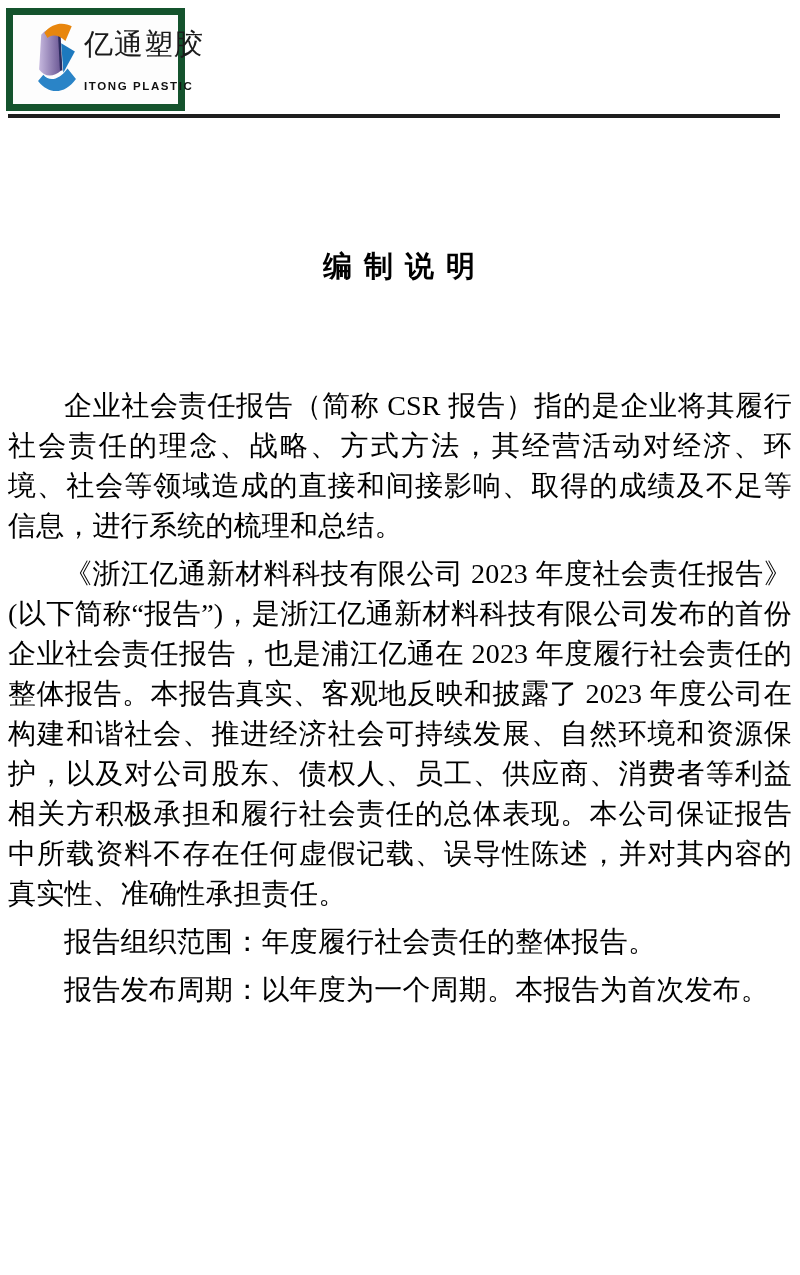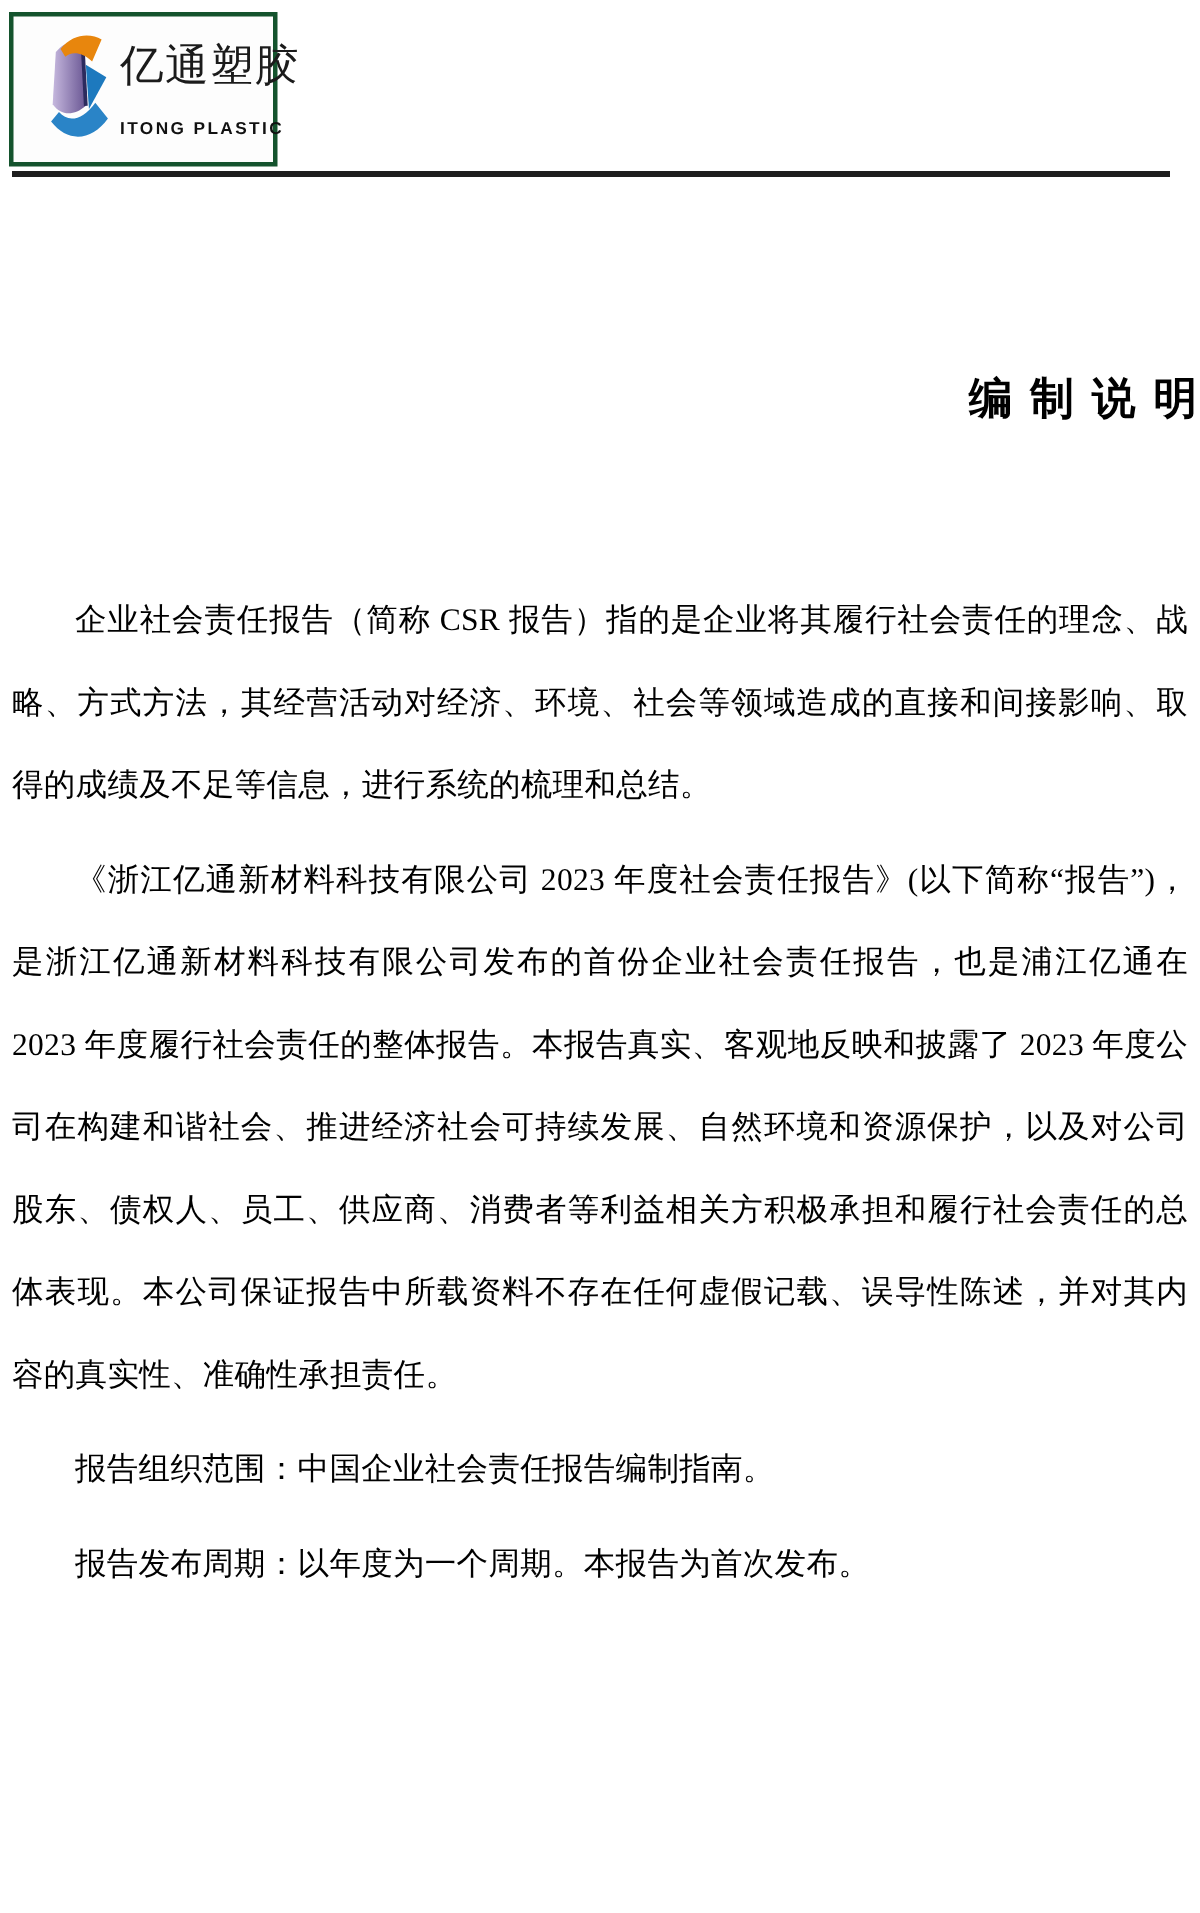--- a/index.html
+++ b/index.html
@@ -10,21 +10,21 @@
     font-family: "Liberation Serif", "DejaVu Serif", serif;
     position: relative;
     overflow: hidden;
   }
   .page { width: 800px; height: 1275px; box-sizing: border-box; }
 
   
   .header { padding: 8px 10px 0 6px; }
   .logo-box {
     width: 179px; height: 103px;
-    border: 3px solid #14532d;
+    border: 7px solid #14532d;
     background: #fdfdfd;
     box-sizing: border-box;
     display: flex; align-items: center;
     padding-left: 24px;
   }
   .logo-mark { width: 40px; height: 78px; flex: 0 0 auto; }
   .logo-text { margin-left: 7px; }
   .logo-cn {
     font-family: "Liberation Sans", "DejaVu Sans", sans-serif;
     font-size: 29px; font-weight: 500; color: #1b1b1b;
@@ -36,32 +36,32 @@
     letter-spacing: 1.6px; margin-top: 19px; white-space: nowrap;
   }
   .header-rule {
     height: 4px; background: #1e1e1e;
     margin: 3px 10px 0 2px;
   }
 
   
   .doc-title {
     margin: 128px 0 0 0;
-    text-align: right;
+    text-align: center;
     font-family: "Liberation Sans", "DejaVu Sans", sans-serif;
     font-size: 29px; font-weight: 700; color: #000;
     line-height: 40px; letter-spacing: 2px;
   }
 
   
   .doc-body { margin: 100px 8px 0 8px; }
   .doc-body p {
     margin: 0 0 8px 0;
-    font-size: 21px;
-    line-height: 55px;
+    font-size: 28px;
+    line-height: 40px;
     text-indent: 2em;
     text-align: justify;
     text-justify: inter-ideograph;
     letter-spacing: 0.2px;
   }
 </style>
 </head>
 <body>
 
 <div class="page">
@@ -87,18 +87,18 @@
       </div>
     </div>
     <div class="header-rule"></div>
   </div>
 
   <h1 class="doc-title">编 制 说 明</h1>
 
   <div class="doc-body">
     <p>企业社会责任报告（简称 CSR 报告）指的是企业将其履行社会责任的理念、战略、方式方法，其经营活动对经济、环境、社会等领域造成的直接和间接影响、取得的成绩及不足等信息，进行系统的梳理和总结。</p>
     <p>《浙江亿通新材料科技有限公司 2023 年度社会责任报告》(以下简称“报告”)，是浙江亿通新材料科技有限公司发布的首份企业社会责任报告，也是浦江亿通在 2023 年度履行社会责任的整体报告。本报告真实、客观地反映和披露了 2023 年度公司在构建和谐社会、推进经济社会可持续发展、自然环境和资源保护，以及对公司股东、债权人、员工、供应商、消费者等利益相关方积极承担和履行社会责任的总体表现。本公司保证报告中所载资料不存在任何虚假记载、误导性陈述，并对其内容的真实性、准确性承担责任。</p>
-    <p>报告组织范围：中国企业社会责任报告编制指南。</p>
+    <p>报告组织范围：年度履行社会责任的整体报告。</p>
     <p>报告发布周期：以年度为一个周期。本报告为首次发布。</p>
 
   </div>
 
 </div>
 
 </body></html>

